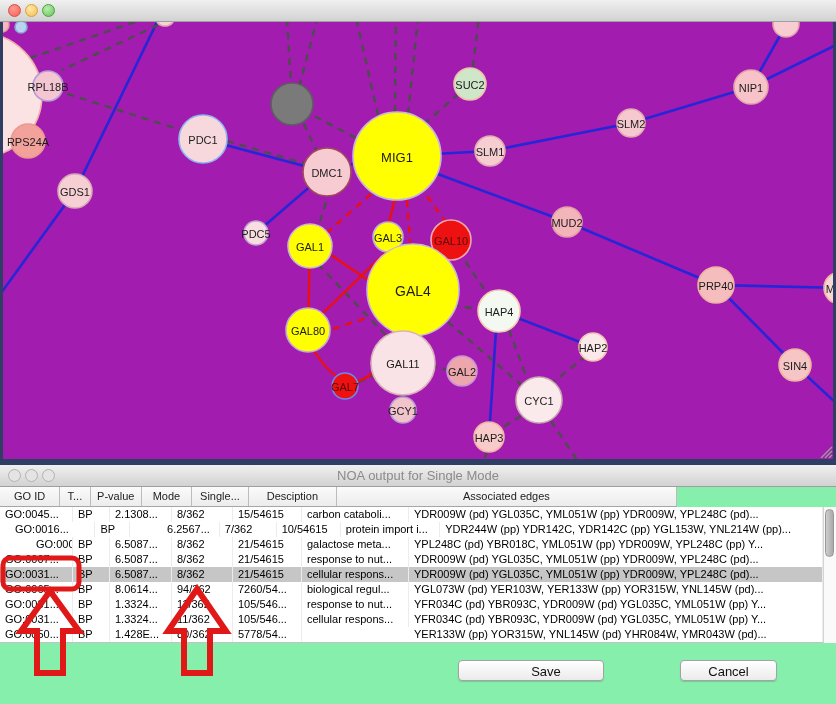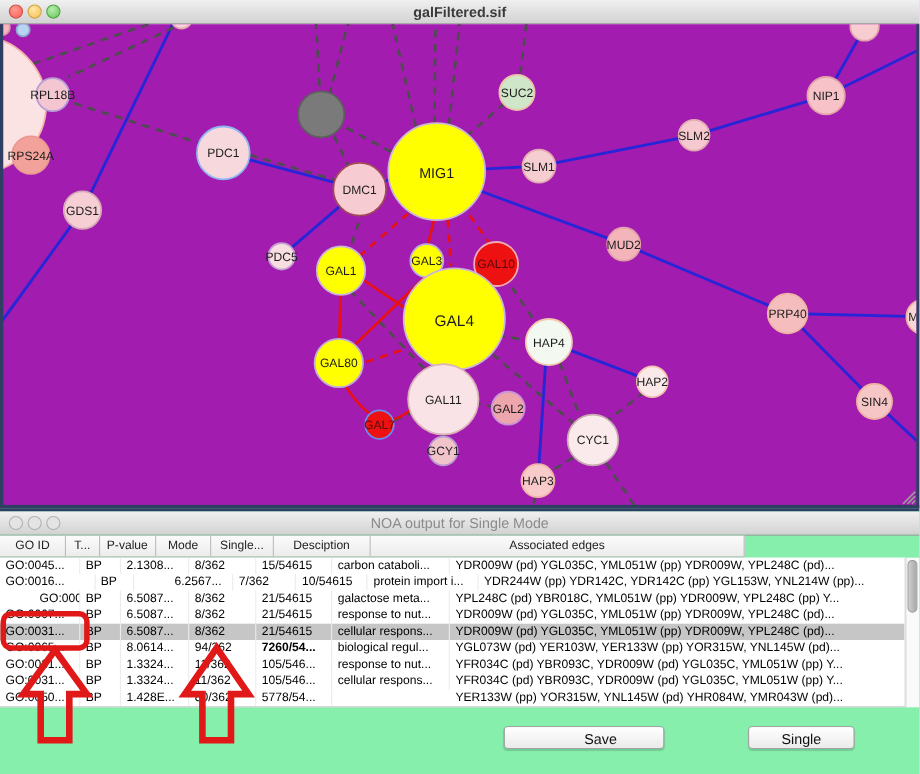--- a/index.html
+++ b/index.html
@@ -57,21 +57,20 @@
 </head>
 <body>
 
 <div id="root">
 
   <div id="net-window">
     <div class="titlebar">
       <span class="tl c"></span>
       <span class="tl m"></span>
       <span class="tl z"></span>
-      <div class="wtitle">galFiltered.sif</div>
     </div>
     <div id="net-canvas">
       <svg id="net" width="830" height="437" viewBox="3 22 830 437">
         <g id="net-edges">
             <line x1="160" y1="16" x2="75" y2="191" stroke="#2626d8" stroke-width="2.6"></line>
             <line x1="75" y1="191" x2="-4" y2="300" stroke="#2626d8" stroke-width="2.6"></line>
             <line x1="203" y1="139" x2="327" y2="172" stroke="#2626d8" stroke-width="2.6"></line>
             <line x1="327" y1="172" x2="365" y2="160" stroke="#2626d8" stroke-width="2.6"></line>
             <line x1="327" y1="172" x2="256" y2="233" stroke="#2626d8" stroke-width="2.6"></line>
             <line x1="397" y1="156" x2="490" y2="151" stroke="#2626d8" stroke-width="2.6"></line>
@@ -288,21 +287,21 @@
         <div class="trow">
           <div class="rc" style="width: 73px;">GO:0045...</div>
           <div class="rc" style="width: 37px;">BP</div>
           <div class="rc" style="width: 62px;">2.1308...</div>
           <div class="rc" style="width: 61px;">8/362</div>
           <div class="rc" style="width: 69px;">15/54615</div>
           <div class="rc" style="width: 107px;">carbon cataboli...</div>
           <div class="rc" style="width: 414px;">YDR009W (pd) YGL035C, YML051W (pp) YDR009W, YPL248C (pd)...</div>
         </div>
         <div class="trow">
-          <div class="rc" style="width: 92px;">GO:0016...</div>
+          <div class="rc" style="width: 92px; margin-left: 10px;">GO:0016...</div>
           <div class="rc" style="width: 37px;">BP</div>
           <div class="rc" style="width: 62px; margin-left: 32px;">6.2567...</div>
           <div class="rc" style="width: 61px;">7/362</div>
           <div class="rc" style="width: 69px;">10/54615</div>
           <div class="rc" style="width: 107px;">protein import i...</div>
           <div class="rc" style="width: 414px;">YDR244W (pp) YDR142C, YDR142C (pp) YGL153W, YNL214W (pp)...</div>
         </div>
         <div class="trow">
           <div class="rc" style="width: 73px; padding-left: 36px;">GO:0006...</div>
           <div class="rc" style="width: 37px;">BP</div>
@@ -328,21 +327,21 @@
           <div class="rc" style="width: 61px;">8/362</div>
           <div class="rc" style="width: 69px;">21/54615</div>
           <div class="rc" style="width: 107px;">cellular respons...</div>
           <div class="rc" style="width: 414px;">YDR009W (pd) YGL035C, YML051W (pp) YDR009W, YPL248C (pd)...</div>
         </div>
         <div class="trow">
           <div class="rc" style="width: 73px;">GO:0065...</div>
           <div class="rc" style="width: 37px;">BP</div>
           <div class="rc" style="width: 62px;">8.0614...</div>
           <div class="rc" style="width: 61px;">94/362</div>
-          <div class="rc" style="width: 69px; font-weight: bold;">7260/54...</div>
+          <div class="rc" style="width: 69px;">7260/54...</div>
           <div class="rc" style="width: 107px;">biological regul...</div>
           <div class="rc" style="width: 414px;">YGL073W (pd) YER103W, YER133W (pp) YOR315W, YNL145W (pd)...</div>
         </div>
         <div class="trow">
           <div class="rc" style="width: 73px;">GO:0031...</div>
           <div class="rc" style="width: 37px;">BP</div>
           <div class="rc" style="width: 62px;">1.3324...</div>
           <div class="rc" style="width: 61px;">11/362</div>
           <div class="rc" style="width: 69px;">105/546...</div>
           <div class="rc" style="width: 107px;">response to nut...</div>
@@ -366,21 +365,21 @@
           <div class="rc" style="width: 107px; margin-top: 40px;">regulation of bi...</div>
           <div class="rc" style="width: 414px;">YER133W (pp) YOR315W, YNL145W (pd) YHR084W, YMR043W (pd)...</div>
         </div>
       </div>
 
     <div id="vscroll">
       <div id="vthumb"></div>
     </div>
 
     <button id="save-btn" class="btn">Save</button>
-    <button id="cancel-btn" class="btn">Single</button>
+    <button id="cancel-btn" class="btn">Cancel</button>
   </div>
 
   <svg id="annot" width="836" height="704" viewBox="0 0 836 704">
       <rect x="3" y="558" width="76" height="31" rx="7" fill="none" stroke="#e01818" stroke-width="5"></rect>
       <polygon points="50,591 79,631 63,631 63,673 37,673 37,631 21,631" fill="none" stroke="#e01818" stroke-width="6" stroke-linejoin="miter"></polygon>
       <polygon points="197,589 226,631 210,631 210,673 184,673 184,631 168,631" fill="none" stroke="#e01818" stroke-width="6" stroke-linejoin="miter"></polygon>
     </svg>
 </div>
 
 </body></html>

